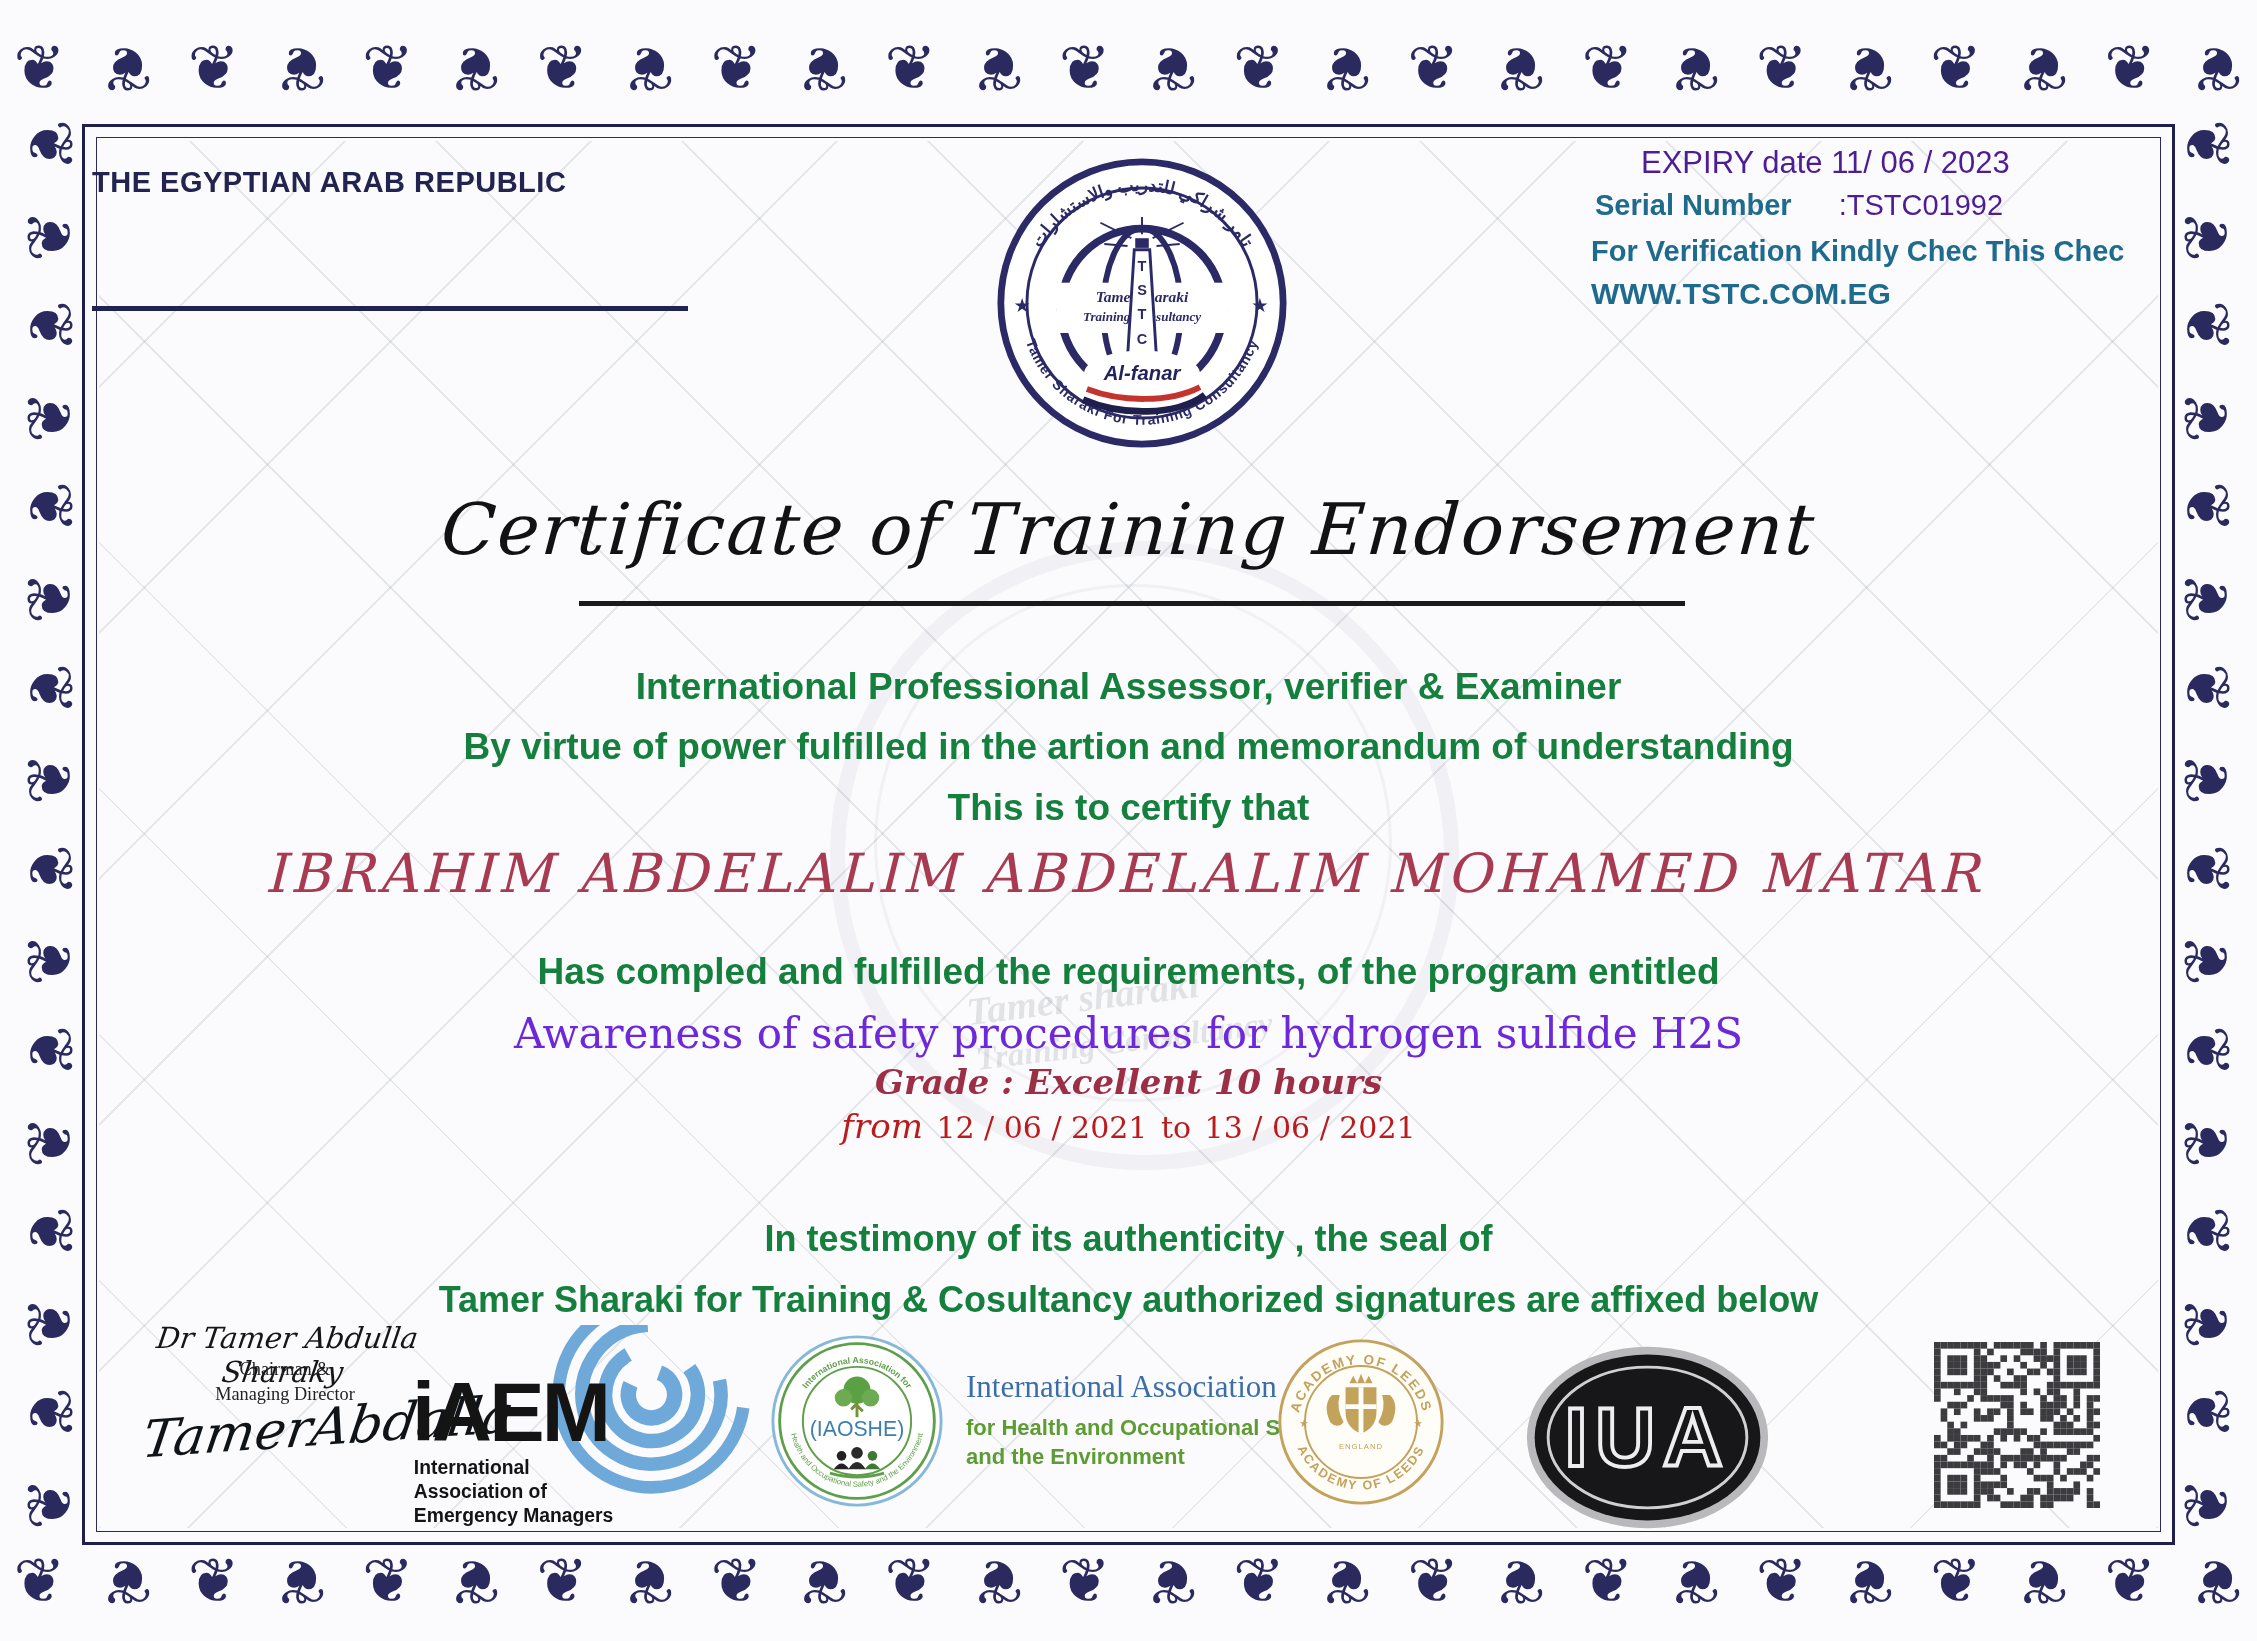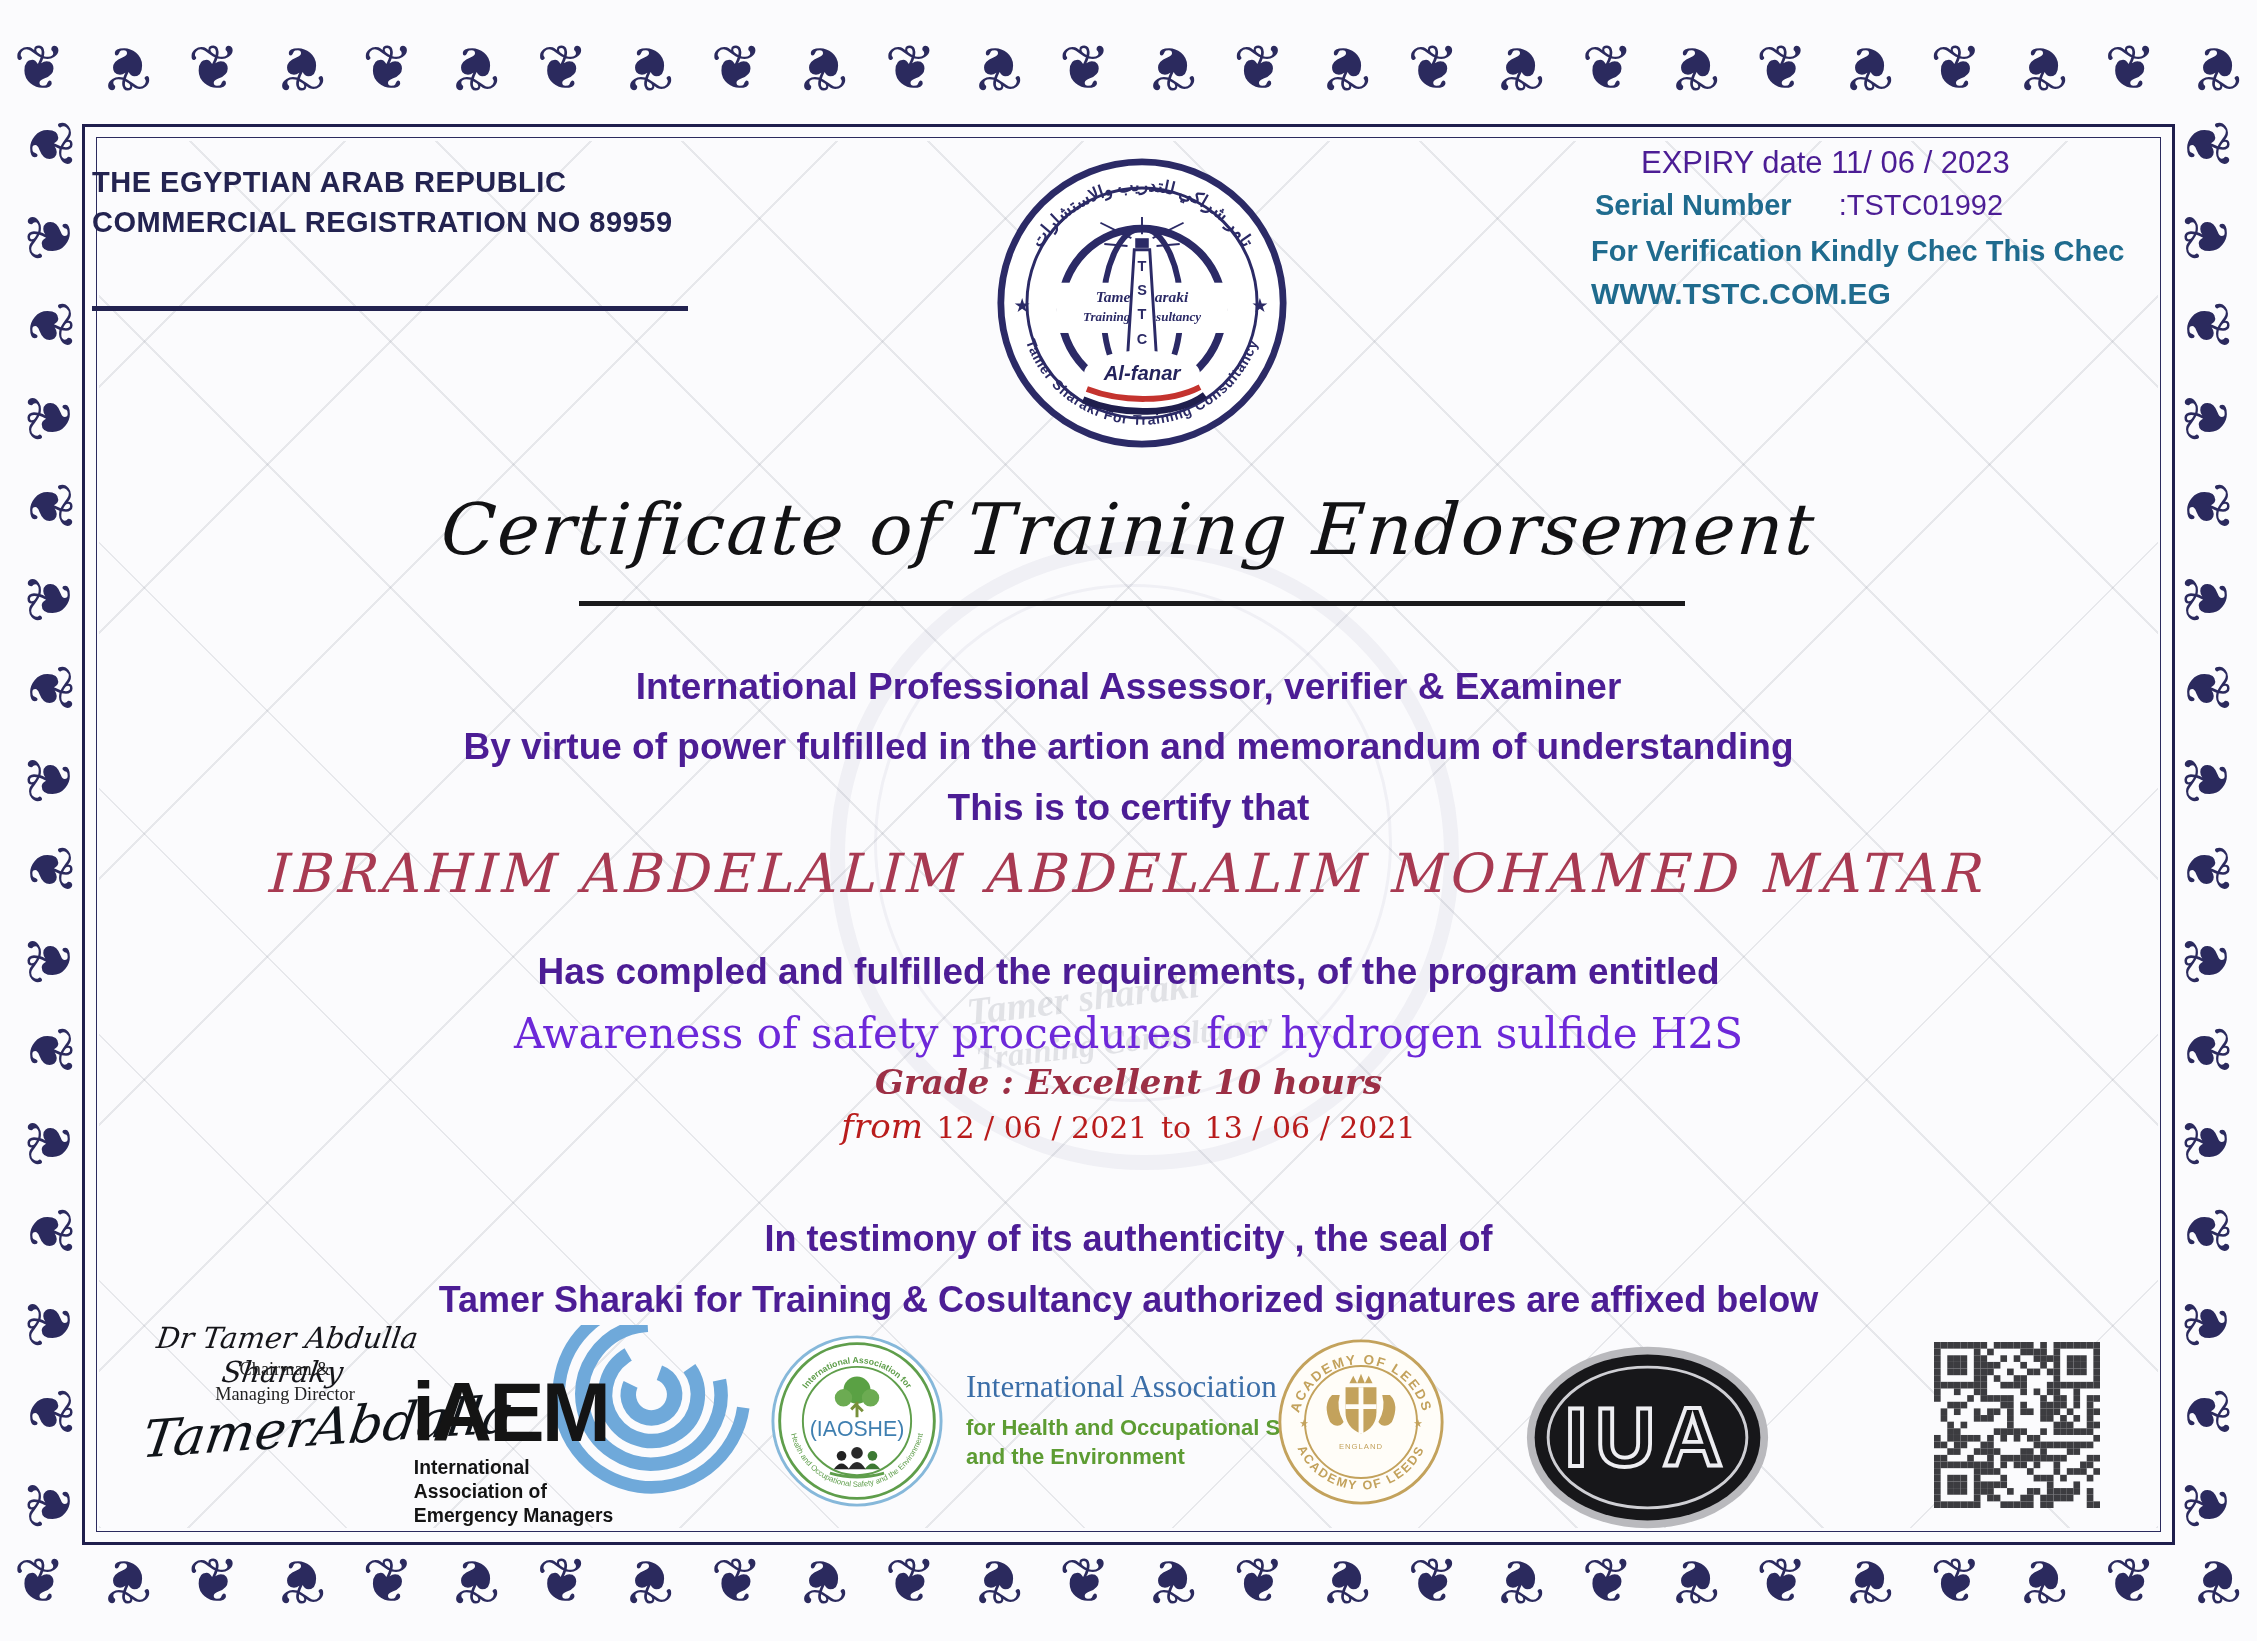--- a/index.html
+++ b/index.html
@@ -40,21 +40,21 @@
 
   .hdr-left{left:92px;top:162px;width:618px;color:#232350;font-weight:700;
             font-size:29px;line-height:40px;letter-spacing:0.5px;}
   .hdr-rule{left:92px;top:306px;width:596px;height:4.8px;background:#232350;}
 
   .tr-line{font-size:29px;white-space:nowrap;}
   .teal{color:#1f6b8e;font-weight:700;}
   .dark{color:#4c1d95;}
 
   .cline{left:99px;right:99px;text-align:center;}
-  .b{font-weight:700;color:#4c1d95;font-size:37px;letter-spacing:0;}
+  .b{font-weight:700;color:#15803d;font-size:37px;letter-spacing:0;}
   .title{font-family:"DejaVu Serif",serif;font-style:italic;font-size:71px;color:#121214;
          transform:skewX(-4deg);letter-spacing:1.9px;}
   .title-rule{left:579px;top:601px;width:1106px;height:4.8px;background:#1a1a1c;}
   .name{font-family:"DejaVu Serif",serif;font-style:italic;font-size:54px;color:#a83a52;
         letter-spacing:3.9px;transform:skewX(-3deg);}
   .program{font-family:"DejaVu Serif",serif;font-size:42px;color:#6d28d9;}
   .grade{font-family:"DejaVu Serif",serif;font-style:italic;font-weight:700;font-size:34px;color:#9c2f45;}
   .dates{color:#b91c1c;font-size:30px;font-family:"DejaVu Serif",serif;}
   .dates .fromword{font-style:italic;font-size:34px;margin-right:13.5px;}
   .dates .toword{margin:0 13.5px;}
@@ -175,21 +175,20 @@
   <div class="abs frame-inner"></div>
   <div class="abs texture"></div>
 
   <div class="abs wm-circle"></div>
   <div class="abs wm-circle2"></div>
   <div class="abs wm-text" style="left:966px;top:975px;font-size:39px;transform:rotate(-7deg);">Tamer sharaki</div>
   <div class="abs wm-text" style="left:975px;top:1023px;font-size:33px;transform:rotate(-7deg);">Training Consultancy</div>
 
   <div class="abs hdr-left">
     <div>THE EGYPTIAN ARAB REPUBLIC</div>
-    <div>COMMERCIAL REGISTRATION NO 89959</div>
   </div>
   <div class="abs hdr-rule"></div>
 
   <div class="abs tr-line dark" style="left:1641px;top:145px;font-size:31px;">EXPIRY date 11/ 06 / 2023</div>
   <div class="abs tr-line" style="left:1595px;top:189px;">
     <span class="teal">Serial Number</span>
     <span class="dark" style="margin-left:39px;">:TSTC01992</span>
   </div>
   <div class="abs tr-line teal" style="left:1591px;top:235px;">For Verification Kindly Chec This Chec</div>
   <div class="abs tr-line teal" style="left:1591px;top:277px;font-size:30px;">WWW.TSTC.COM.EG</div>

